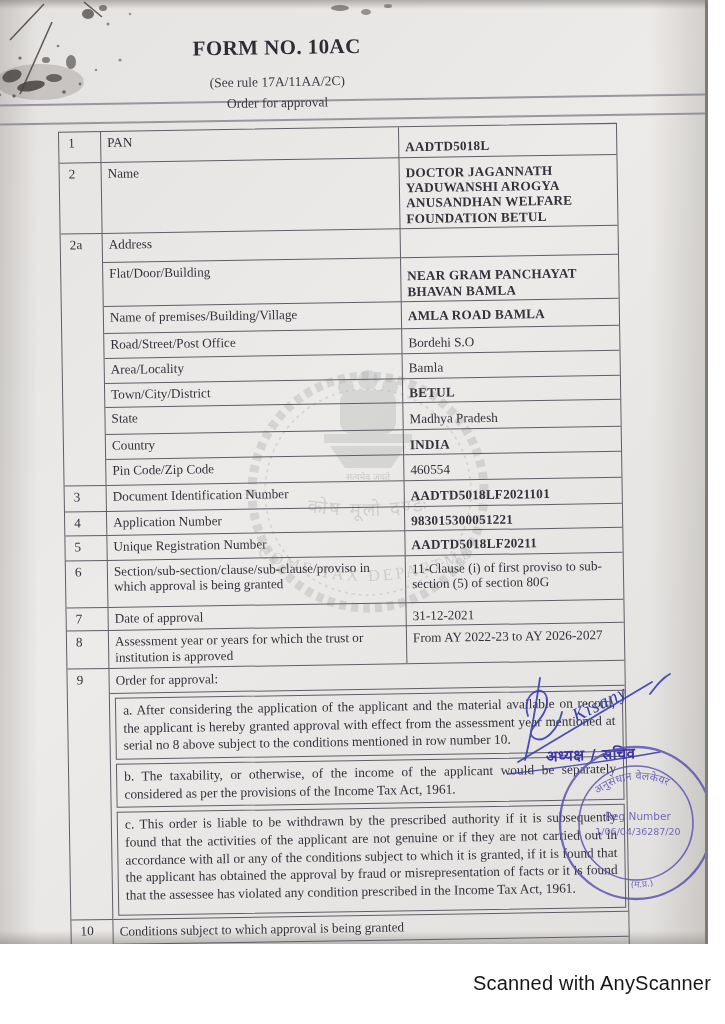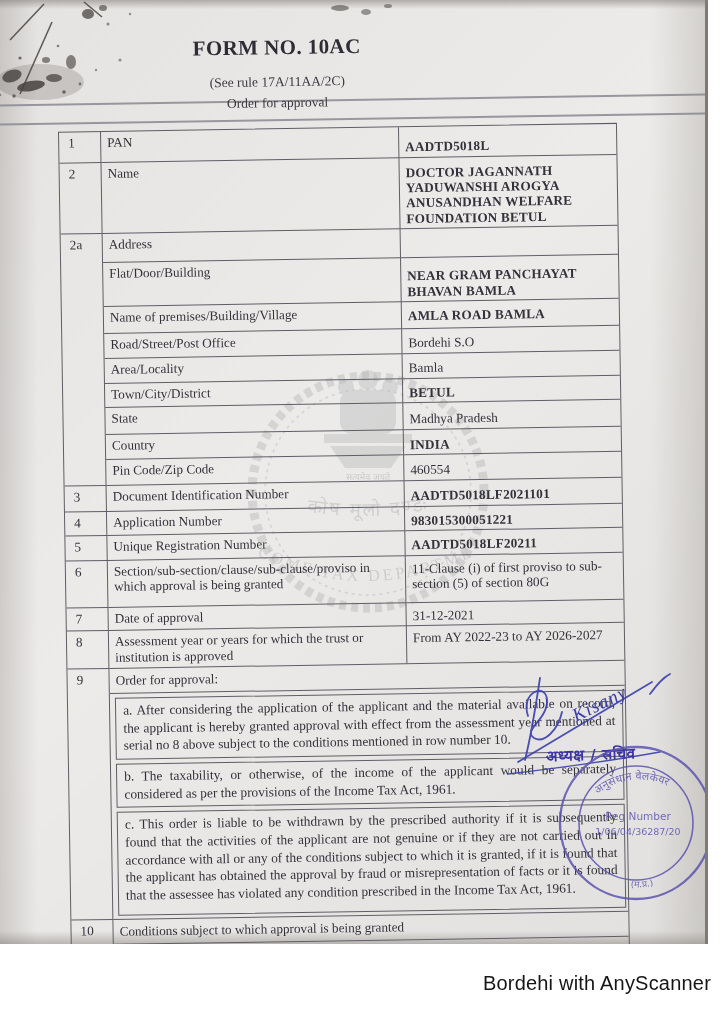--- a/index.html
+++ b/index.html
@@ -264,13 +264,13 @@
     </g>
     <g stroke="#4a4542" stroke-width="1.6" fill="none" opacity=".85">
       <path d="M84,2 L102,17"></path>
       <path d="M44,4 L10,40"></path>
       <path d="M52,22 L20,94"></path>
     </g>
   </svg>
 
 </div>
 
-<div class="scan-credit">Bordehi with AnyScanner</div>
+<div class="scan-credit">Scanned with AnyScanner</div>
 
 </body></html>

